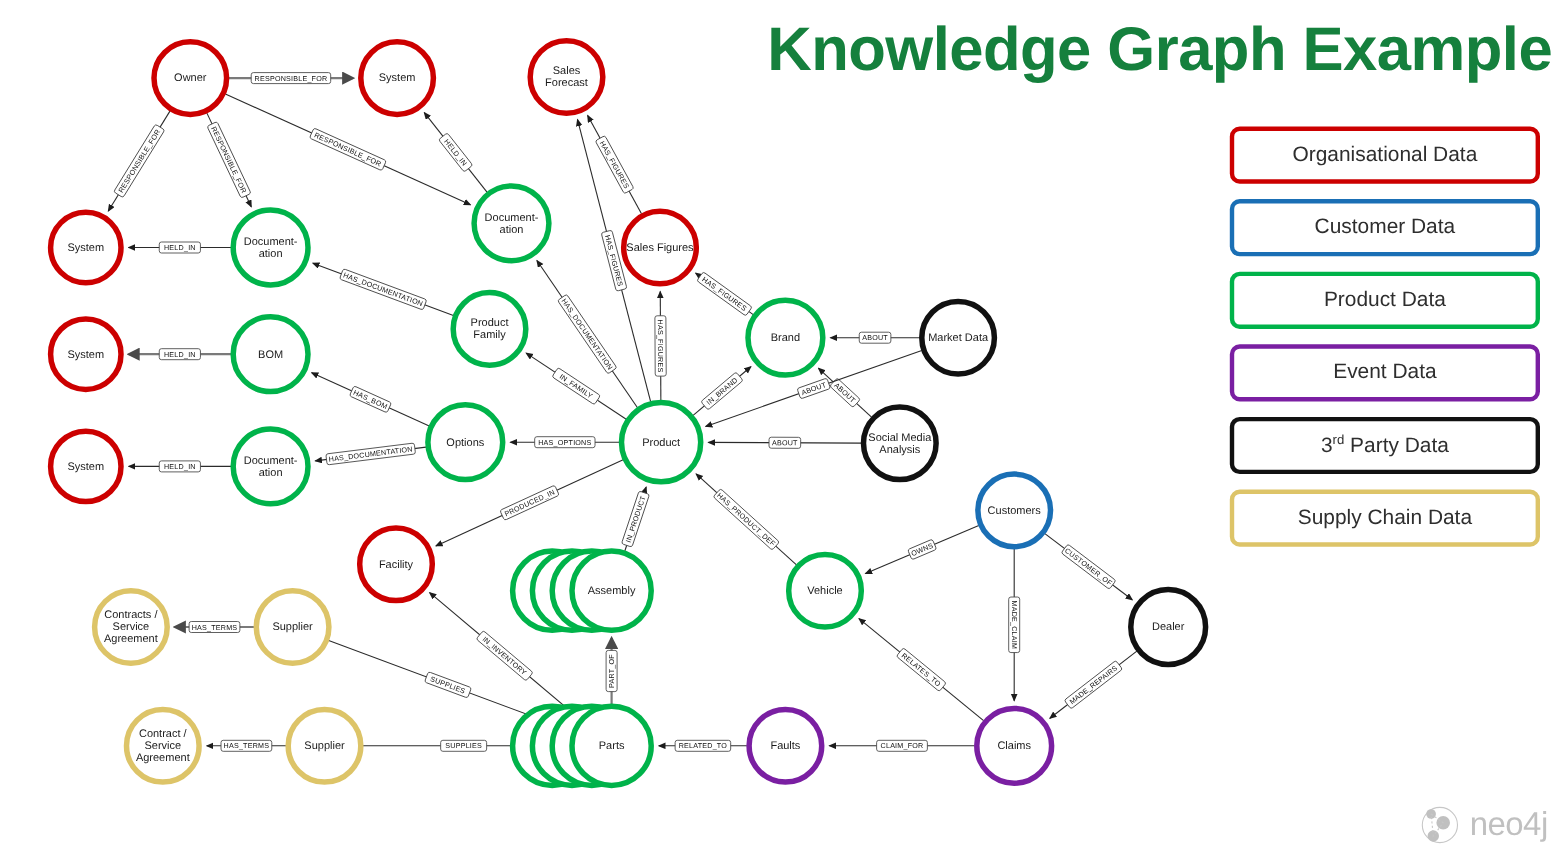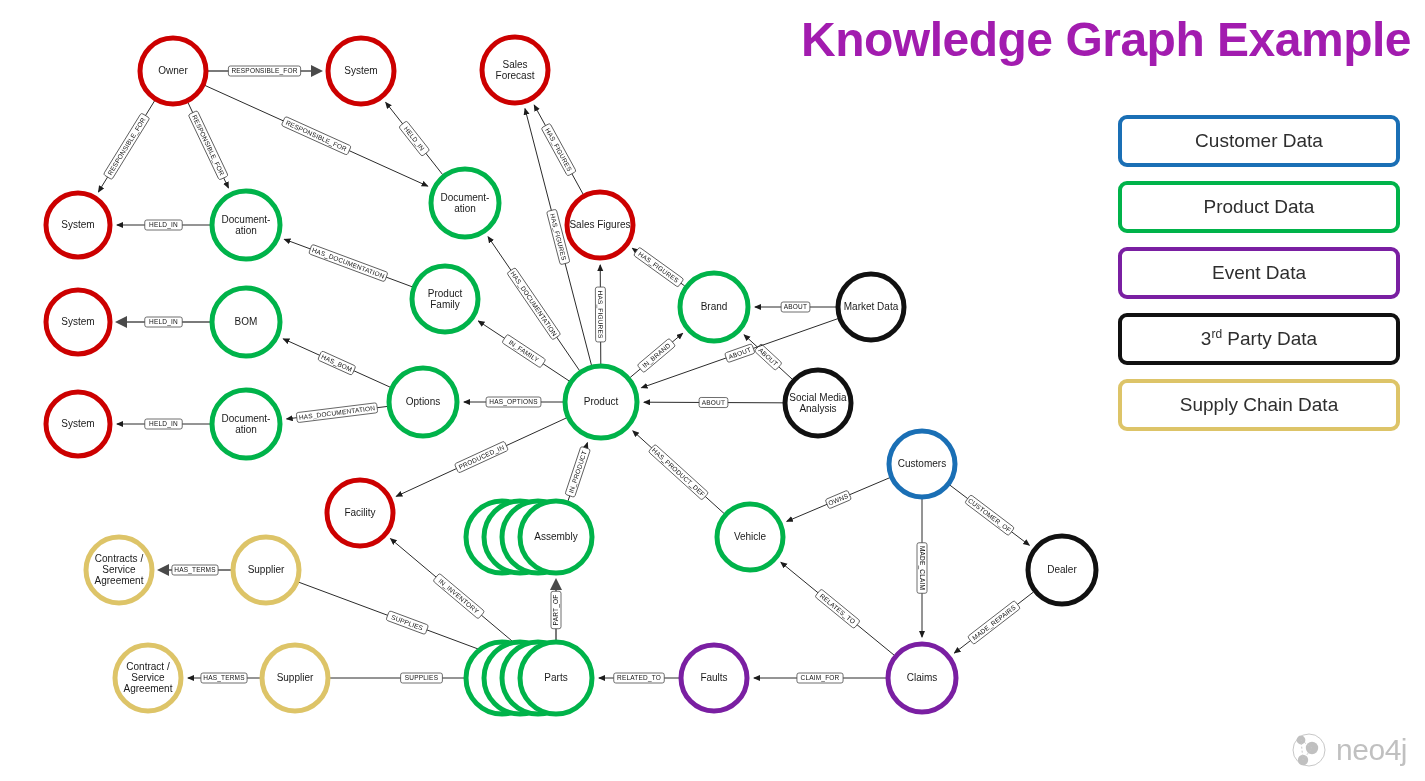--- a/index.html
+++ b/index.html
@@ -58,23 +58,23 @@
     fill: #111111;
     text-anchor: middle;
     dominant-baseline: middle;
     letter-spacing: 0.2px;
   }
   #page-title {
     position: absolute;
     right: 14px;
     top: 12px;
     font-family: "Liberation Sans", sans-serif;
-    font-size: 48px;
+    font-size: 56px;
     font-weight: bold;
-    color: #a21caf;
+    color: #15803d;
     letter-spacing: -0.5px;
     white-space: nowrap;
   }
   #legend {
     position: absolute;
     left: 1118px;
     top: 115px;
     width: 282px;
   }
   .legend-item {
@@ -525,20 +525,23 @@
         <g>
           <circle cx="922" cy="678" r="34" class="node-circle" stroke="#7A1FA2"></circle>
           <text x="922" y="678" class="node-label"><tspan x="922" y="678">Claims</tspan></text>
         </g>
       </g>
   </svg>
 
   <div id="page-title">Knowledge Graph Example</div>
 
   <div id="legend">
+      <div class="legend-item" style="border-color: rgb(204, 0, 0);">
+        <span class="legend-label">Organisational Data</span>
+      </div>
       <div class="legend-item" style="border-color: rgb(26, 111, 181);">
         <span class="legend-label">Customer Data</span>
       </div>
       <div class="legend-item" style="border-color: rgb(0, 179, 74); justify-content: center;">
         <span class="legend-label">Product Data</span>
       </div>
       <div class="legend-item" style="border-color: rgb(122, 31, 162); justify-content: center;">
         <span class="legend-label">Event Data</span>
       </div>
       <div class="legend-item" style="border-color: rgb(17, 17, 17);">

